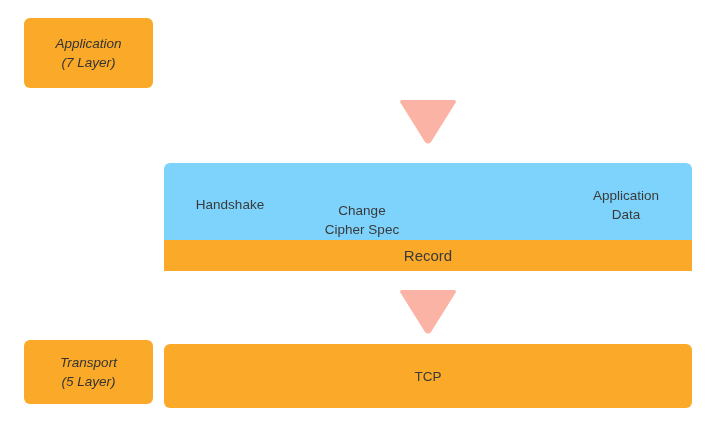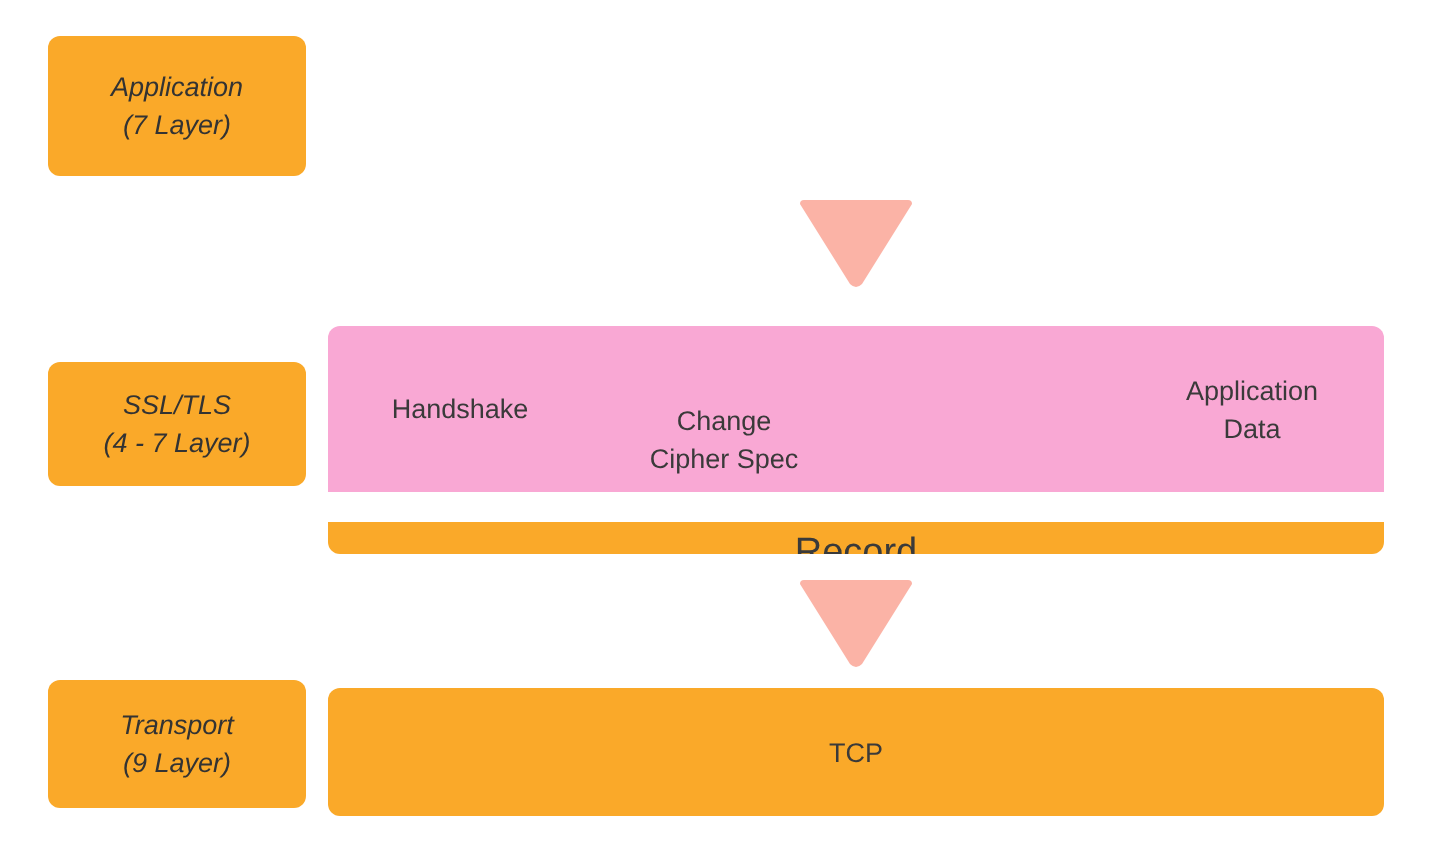--- a/index.html
+++ b/index.html
@@ -64,21 +64,21 @@
     height: 114px;
     border-radius: 6px;
     overflow: hidden;
   }
   #tls-subprotocols {
     position: absolute;
     left: 0;
     top: 0;
     width: 528px;
     height: 83px;
-    background: #f9a8d4;
+    background: #7dd3fc;
   }
   .subprotocol {
     position: absolute;
     top: 0;
     height: 83px;
     display: flex;
     align-items: center;
     justify-content: center;
     text-align: center;
     font-size: 13.5px;
@@ -87,28 +87,28 @@
   }
   .subprotocol .line-stack {
     display: flex;
     flex-direction: column;
     align-items: center;
     justify-content: center;
   }
   #record-bar {
     position: absolute;
     left: 0;
-    top: 98px;
+    top: 77px;
     width: 528px;
     height: 31px;
     background: #FAA929;
     display: flex;
     align-items: center;
     justify-content: center;
-    font-size: 19px;
+    font-size: 15px;
     color: #3a3a3a;
   }
 
   
   .arrow {
     position: absolute;
     width: 62px;
     height: 45px;
   }
   .arrow svg { display: block; }
@@ -125,26 +125,20 @@
     </div>
   </div>
 
 
   <div class="arrow" style="left:397px; top:100px;">
     <svg width="62" height="45" viewBox="0 0 62 45" aria-hidden="true">
       <path d="M3,2 Q3,0 5,0 L57,0 Q59,0 59,2 L34,42 Q31,45 28,42 Z" fill="#FBB3A6"></path>
     </svg>
   </div>
 
-  <div class="box layer-label" style="left:24px; top:181px; width:129px; height:62px;">
-    <div class="line-stack">
-      <span>SSL/TLS</span>
-      <span>(4 - 7 Layer)</span>
-    </div>
-  </div>
 
   <div id="tls-stack">
 
     <div id="tls-subprotocols">
 
       <div class="subprotocol" style="left:0px; width:132px;">
         <div class="line-stack">
           <span>Handshake</span>
         </div>
       </div>
@@ -174,21 +168,21 @@
 
   <div class="arrow" style="left:397px; top:290px;">
     <svg width="62" height="45" viewBox="0 0 62 45" aria-hidden="true">
       <path d="M3,2 Q3,0 5,0 L57,0 Q59,0 59,2 L34,42 Q31,45 28,42 Z" fill="#FBB3A6"></path>
     </svg>
   </div>
 
   <div class="box layer-label" style="left:24px; top:340px; width:129px; height:64px;">
     <div class="line-stack">
       <span>Transport</span>
-      <span>(9 Layer)</span>
+      <span>(5 Layer)</span>
     </div>
   </div>
 
   <div class="box protocol-bar" style="left:164px; top:344px; width:528px; height:64px;">
     <span>TCP</span>
   </div>
 
 </div>
 
 </body></html>

